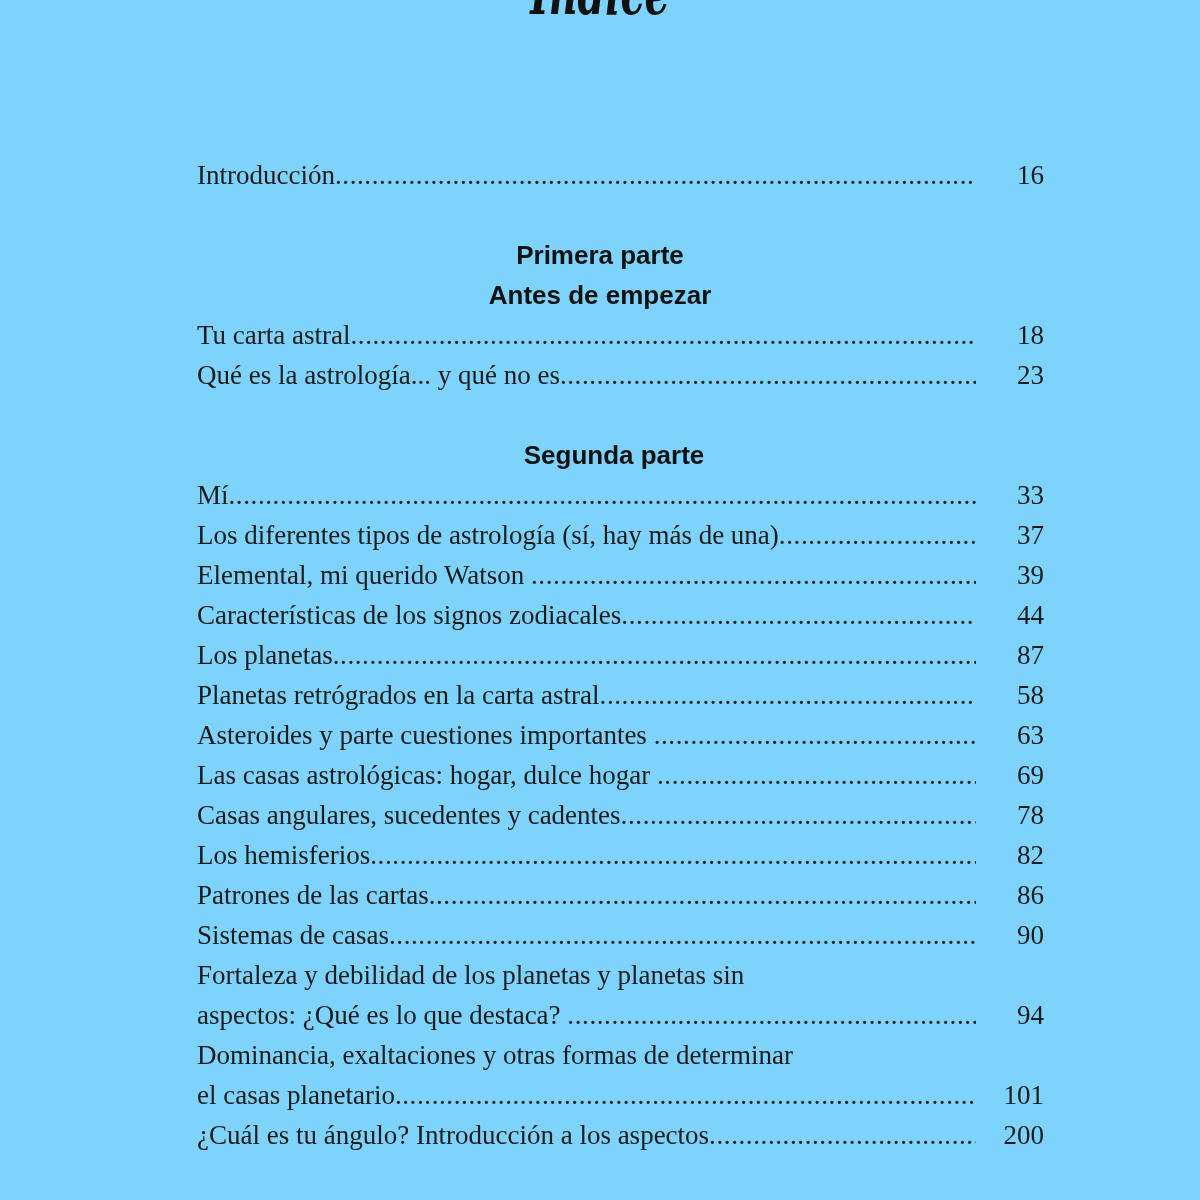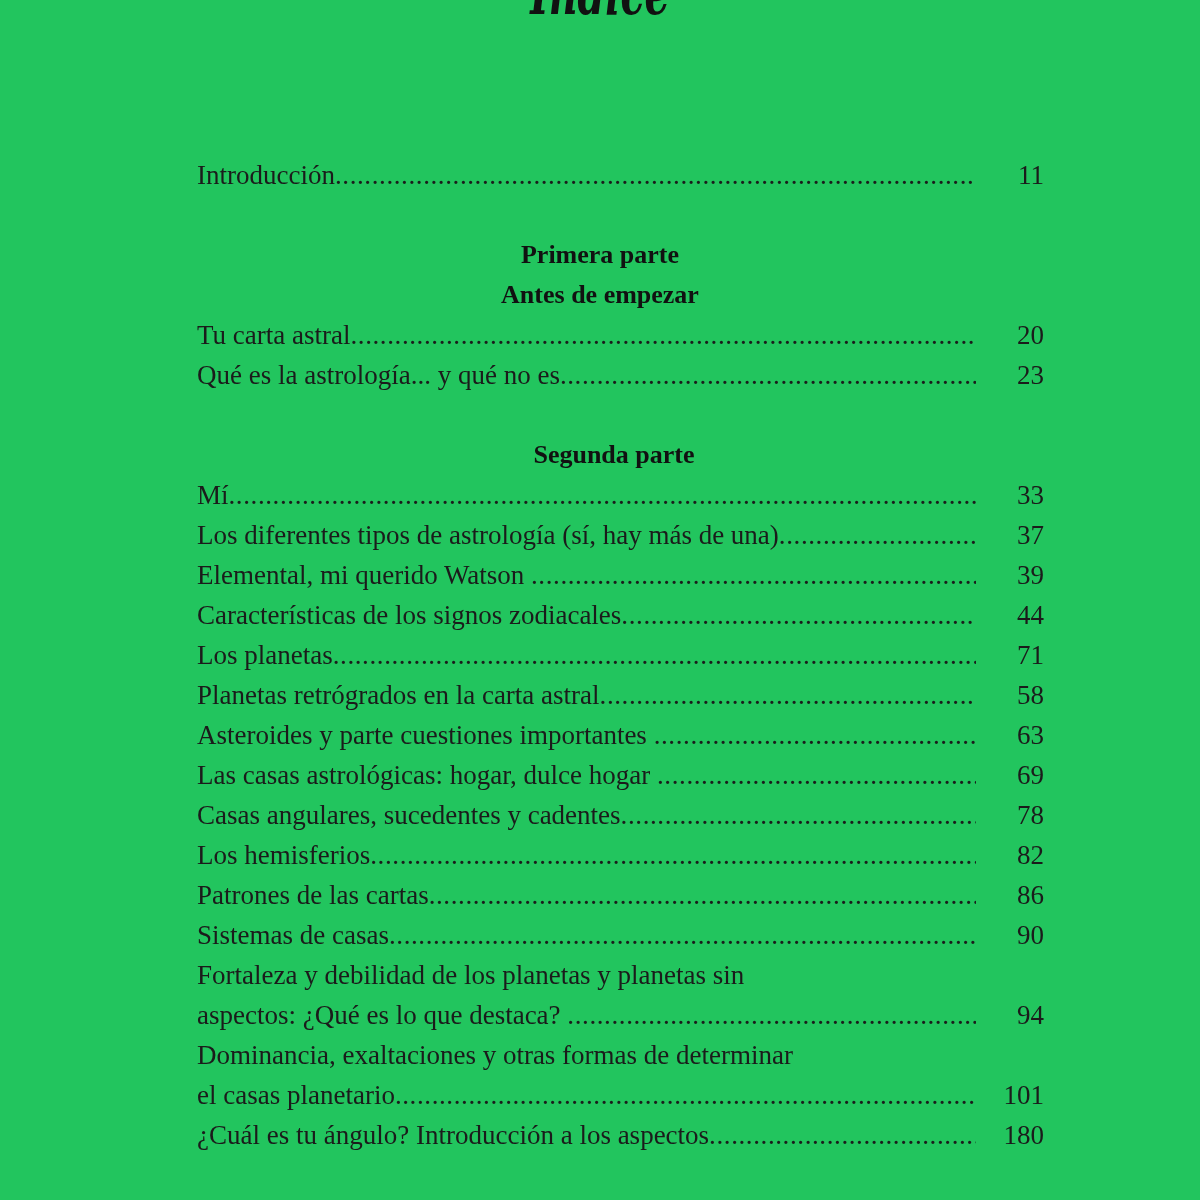--- a/index.html
+++ b/index.html
@@ -4,21 +4,21 @@
 <style>
   html, body {
     margin: 0;
     padding: 0;
     background: #ffffff;
   }
   .page {
     position: relative;
     width: 1200px;
     height: 1200px;
-    background: #22c55e;
+    background: #7dd3fc;
     overflow: hidden;
     font-family: "Liberation Serif", serif;
     color: #1b1b1b;
   }
   .book-title {
     position: absolute;
     top: -46px;
     left: 0;
     width: 1200px;
     text-align: center;
@@ -62,21 +62,21 @@
     content: "..........................................................................................................................................................";
     letter-spacing: 0.6px;
   }
   .pagenum {
     flex: 0 0 auto;
     margin-left: 22px;
     min-width: 46px;
     text-align: right;
   }
   .heading {
-    font-family: Liberation Serif, serif;
+    font-family: Liberation Sans, sans-serif;
     font-weight: 700;
     font-size: 26px;
     line-height: 40px;
     text-align: center;
     margin: 0;
     color: #111111;
   }
   .intro-row { margin-top: 155px; }
   .first-part { margin-top: 40px; }
   .second-part { margin-top: 40px; margin-left: 28px; }
@@ -86,30 +86,30 @@
 
 <div class="page">
 
   <div class="book-title">Índice</div>
 
   <div class="content">
 
     <div class="row intro-row">
       <span class="txt">Introducción</span>
       <span class="leader"></span>
-      <span class="pagenum">11</span>
+      <span class="pagenum">16</span>
     </div>
 
     <h2 class="heading first-part">Primera parte</h2>
     <h3 class="heading">Antes de empezar</h3>
 
     <div class="row">
       <span class="txt">Tu carta astral</span>
       <span class="leader"></span>
-      <span class="pagenum">20</span>
+      <span class="pagenum">18</span>
     </div>
 
     <div class="row">
       <span class="txt">Qué es la astrología... y qué no es</span>
       <span class="leader"></span>
       <span class="pagenum">23</span>
     </div>
 
     <h2 class="heading second-part">Segunda parte</h2>
 
@@ -133,21 +133,21 @@
 
     <div class="row">
       <span class="txt">Características de los signos zodiacales</span>
       <span class="leader"></span>
       <span class="pagenum">44</span>
     </div>
 
     <div class="row">
       <span class="txt">Los planetas</span>
       <span class="leader"></span>
-      <span class="pagenum">71</span>
+      <span class="pagenum">87</span>
     </div>
 
     <div class="row">
       <span class="txt">Planetas retrógrados en la carta astral</span>
       <span class="leader"></span>
       <span class="pagenum">58</span>
     </div>
 
     <div class="row">
       <span class="txt">Asteroides y parte cuestiones importantes </span>
@@ -199,17 +199,17 @@
     </div>
     <div class="row">
       <span class="txt">el casas planetario</span>
       <span class="leader"></span>
       <span class="pagenum">101</span>
     </div>
 
     <div class="row">
       <span class="txt">¿Cuál es tu ángulo? Introducción a los aspectos</span>
       <span class="leader"></span>
-      <span class="pagenum">180</span>
+      <span class="pagenum">200</span>
     </div>
 
   </div>
 </div>
 
 </body></html>

